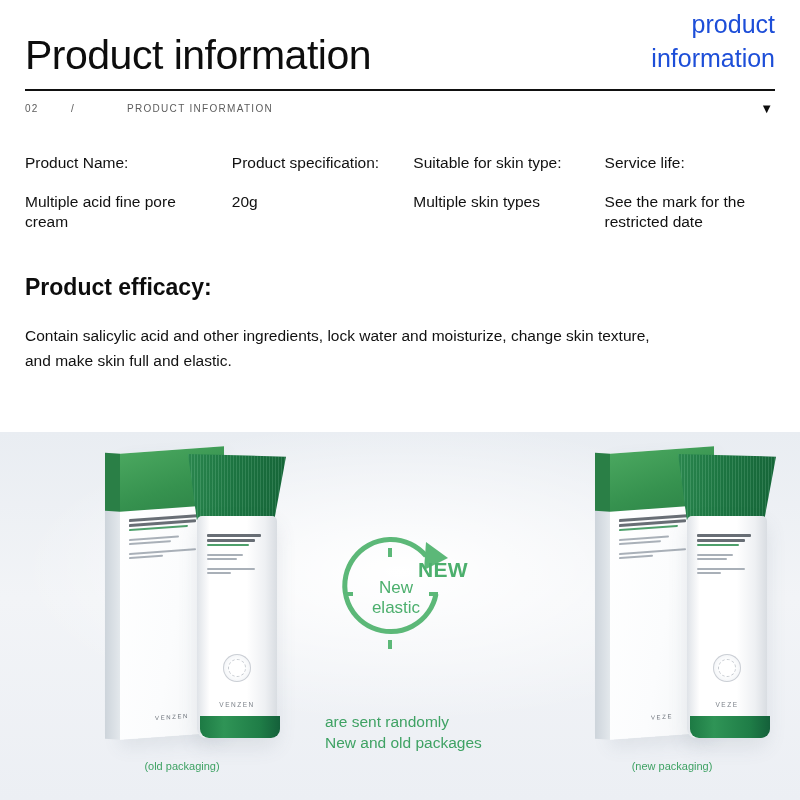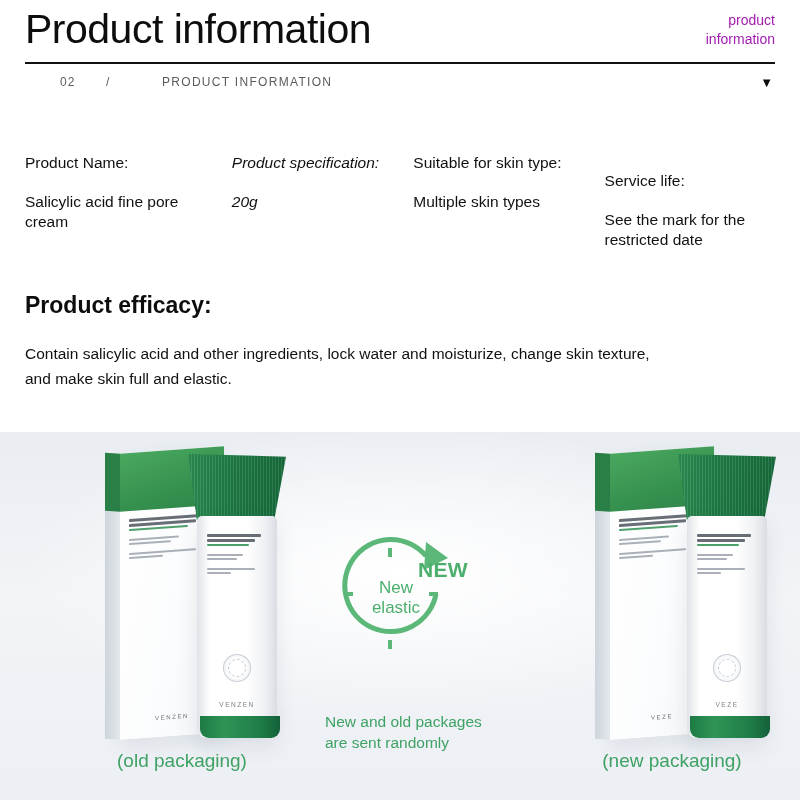--- a/index.html
+++ b/index.html
@@ -28,65 +28,64 @@
   .page-title {
     font-size: 41px;
     font-weight: 400;
     letter-spacing: -0.5px;
     line-height: 1.05;
     color: #0d0d0d;
     padding-bottom: 2px;
   }
   .header-sub {
     text-align: right;
-    font-size: 14px;
+    font-size: 25px;
     line-height: 1.35;
-    color: #a21caf;
+    color: #1d4ed8;
     padding-bottom: 4px;
   }
   .header-sub span { display: block; }
   .rule {
     margin-top: 9px;
     border-top: 2px solid #111111;
     width: 100%;
   }
   .breadcrumb {
     display: flex;
     align-items: center;
     justify-content: space-between;
     margin-top: 11px;
   }
   .crumbs {
     display: flex;
     align-items: center;
     color: #5c5c5c;
-    font-size: 12px;
+    font-size: 10px;
     letter-spacing: 1.1px;
-    margin-left: 35px;
   }
   .crumb-num { width: 46px; }
   .crumb-slash { width: 56px; }
   .crumb-label { letter-spacing: 1.3px; }
   .caret {
     font-size: 13px;
     color: #0d0d0d;
     line-height: 1;
     padding-right: 2px;
   }
 
   
   .specs {
     display: flex;
     padding: 14px 25px 0 25px;
   }
   .spec-col { padding-right: 14px; }
   .spec-col.c0 { width: 212px; }
-  .spec-col.c1 { width: 186px; font-style: italic; }
+  .spec-col.c1 { width: 186px; }
   .spec-col.c2 { width: 196px; }
-  .spec-col.c3 { width: 175px; padding-right: 0; margin-top: 18px; }
+  .spec-col.c3 { width: 175px; padding-right: 0; }
   .spec-label {
     font-size: 15.5px;
     color: #111111;
     margin-bottom: 20px;
     white-space: nowrap;
   }
   .spec-value {
     font-size: 15.5px;
     color: #111111;
     line-height: 1.32;
@@ -316,24 +315,24 @@
     position: absolute;
     left: 325px;
     top: 280px;
     width: 230px;
     font-size: 15.5px;
     line-height: 1.33;
     color: #3fa264;
   }
   .pack-caption {
     position: absolute;
-    top: 318px;
+    top: 328px;
     width: 300px;
     text-align: center;
-    font-size: 19px;
+    font-size: 11px;
     color: #3fa264;
   }
   .pack-caption.left  { left: 32px; }
   .pack-caption.right { left: 522px; }
 </style>
 </head>
 <body>
 
 <div class="header">
   <div class="header-row">
@@ -350,21 +349,21 @@
       <span class="crumb-slash">/</span>
       <span class="crumb-label">PRODUCT INFORMATION</span>
     </div>
     <span class="caret">▼</span>
   </div>
 </div>
 
 <div class="specs">
   <div class="spec-col c0">
     <div class="spec-label">Product Name:</div>
-    <div class="spec-value">Salicylic acid fine pore cream</div>
+    <div class="spec-value">Multiple acid fine pore cream</div>
   </div>
   <div class="spec-col c1">
     <div class="spec-label">Product specification:</div>
     <div class="spec-value">20g</div>
   </div>
   <div class="spec-col c2">
     <div class="spec-label">Suitable for skin type:</div>
     <div class="spec-value">Multiple skin types</div>
   </div>
   <div class="spec-col c3">
@@ -474,19 +473,19 @@
       <line x1="103" y1="62" x2="112" y2="62" stroke="#5cb878" stroke-width="4"></line>
     </svg>
     <div class="badge-inner">
       <div>New</div>
       <div>elastic</div>
     </div>
     <div class="badge-new">NEW</div>
   </div>
 
   <div class="random-note">
+    <div>are sent randomly</div>
     <div>New and old packages</div>
-    <div>are sent randomly</div>
   </div>
 
   <div class="pack-caption left">(old packaging)</div>
   <div class="pack-caption right">(new packaging)</div>
 </div>
 
 </body></html>

